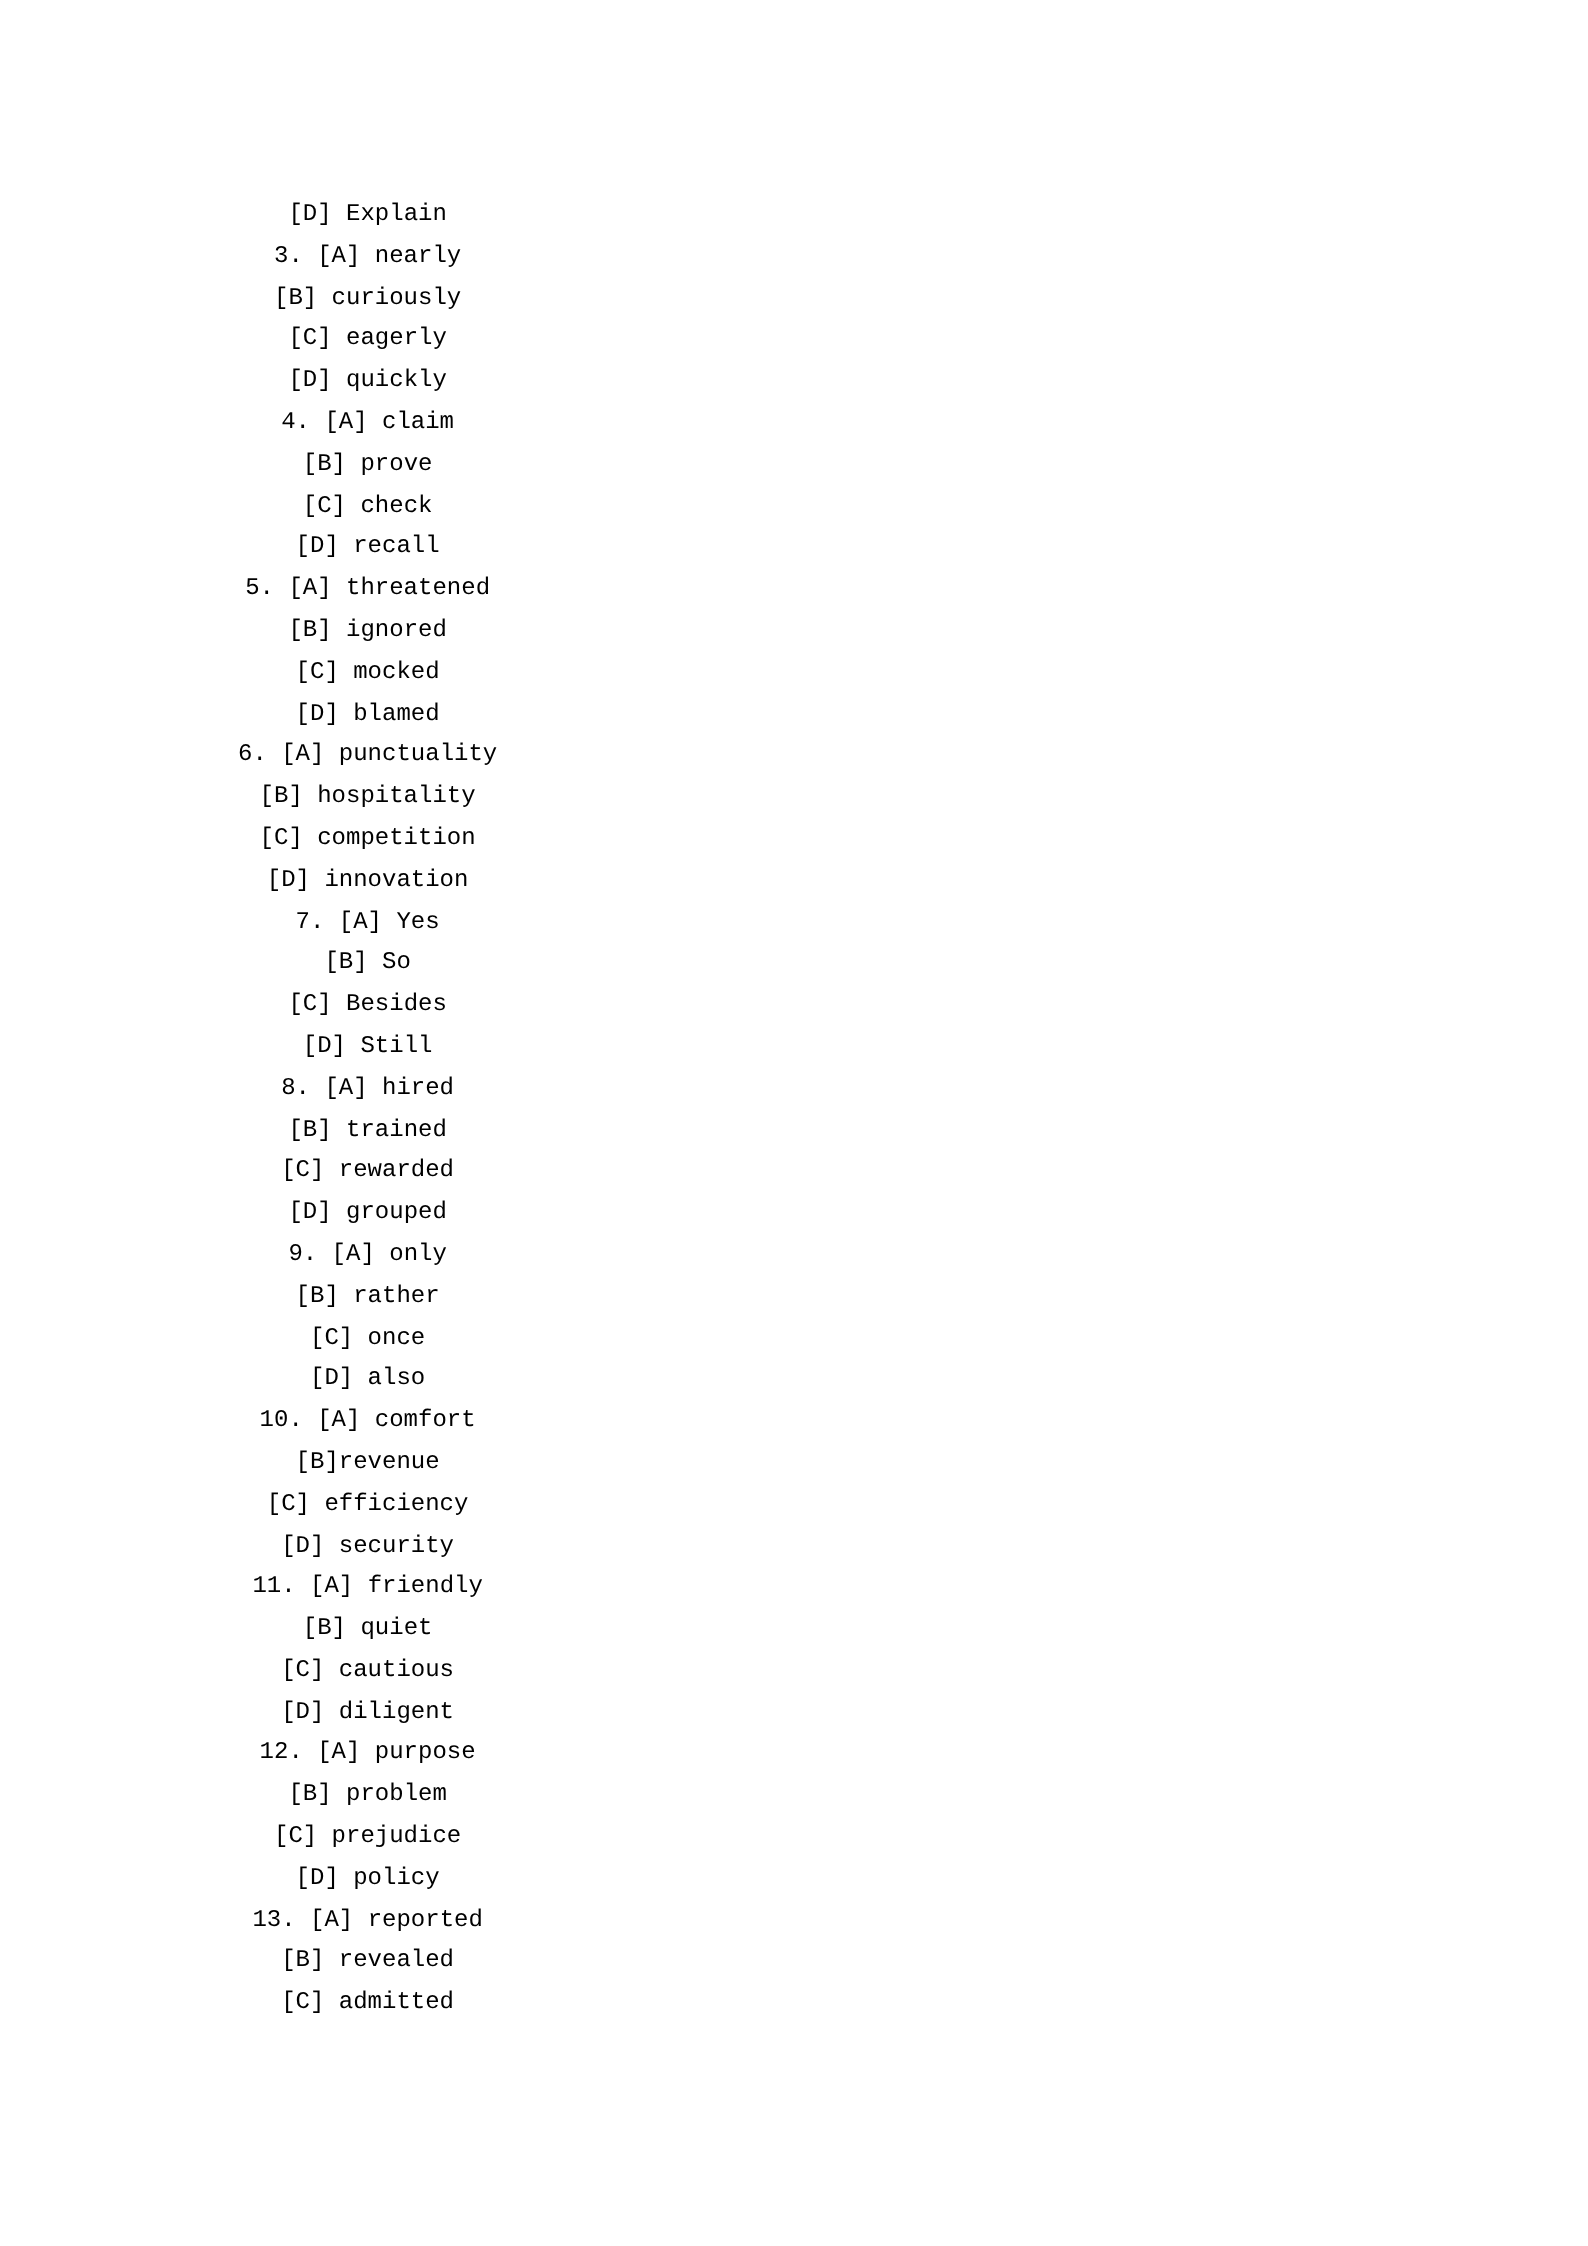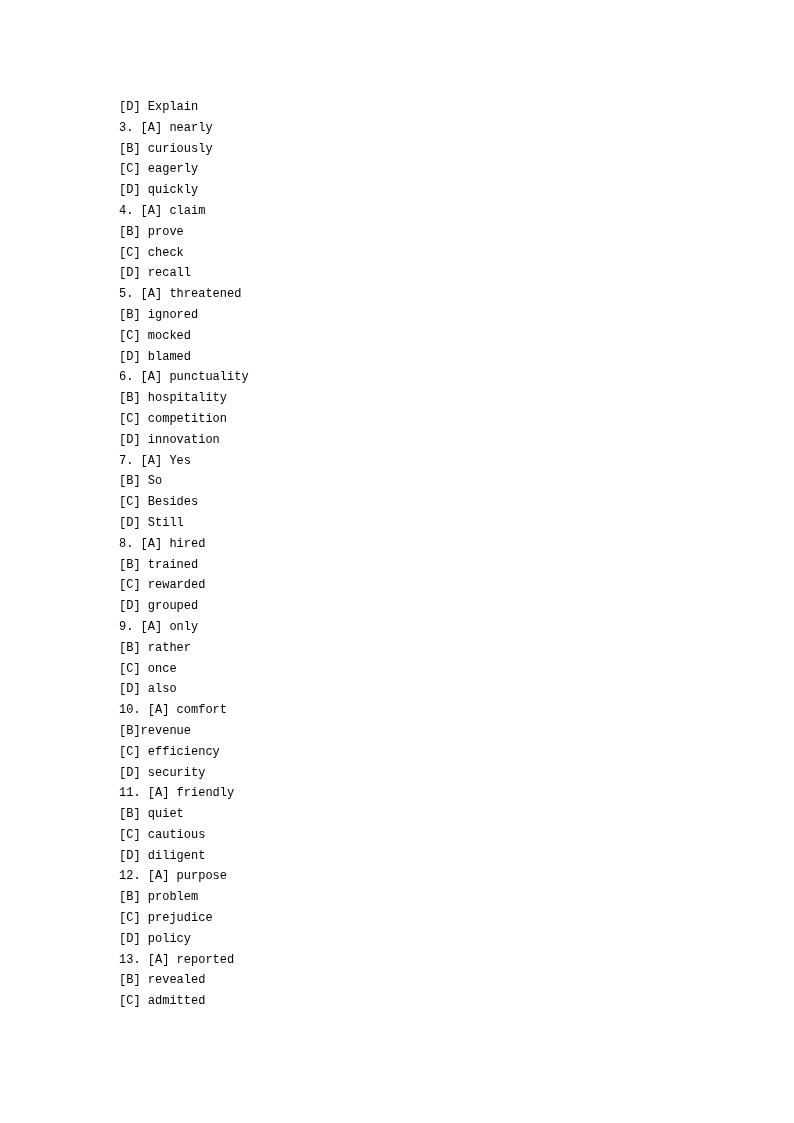--- a/index.html
+++ b/index.html
@@ -17,20 +17,21 @@
   }
   .textblock {
     position: absolute;
     left: 119px;
     top: 97px;
     font-size: 12px;
     line-height: 20.8px;
     color: #000000;
     white-space: pre;
     letter-spacing: 0;
+    text-align: center;
   }
   .line {
     height: 20.8px;
   }
 </style>
 </head>
 <body>
 
 <div class="page">
   <div class="textblock" id="lines-container"><div class="line">[D] Explain</div><div class="line">3. [A] nearly</div><div class="line">[B] curiously</div><div class="line">[C] eagerly</div><div class="line">[D] quickly</div><div class="line">4. [A] claim</div><div class="line">[B] prove</div><div class="line">[C] check</div><div class="line">[D] recall</div><div class="line">5. [A] threatened</div><div class="line">[B] ignored</div><div class="line">[C] mocked</div><div class="line">[D] blamed</div><div class="line">6. [A] punctuality</div><div class="line">[B] hospitality</div><div class="line">[C] competition</div><div class="line">[D] innovation</div><div class="line">7. [A] Yes</div><div class="line">[B] So</div><div class="line">[C] Besides</div><div class="line">[D] Still</div><div class="line">8. [A] hired</div><div class="line">[B] trained</div><div class="line">[C] rewarded</div><div class="line">[D] grouped</div><div class="line">9. [A] only</div><div class="line">[B] rather</div><div class="line">[C] once</div><div class="line">[D] also</div><div class="line">10. [A] comfort</div><div class="line">[B]revenue</div><div class="line">[C] efficiency</div><div class="line">[D] security</div><div class="line">11. [A] friendly</div><div class="line">[B] quiet</div><div class="line">[C] cautious</div><div class="line">[D] diligent</div><div class="line">12. [A] purpose</div><div class="line">[B] problem</div><div class="line">[C] prejudice</div><div class="line">[D] policy</div><div class="line">13. [A] reported</div><div class="line">[B] revealed</div><div class="line">[C] admitted</div></div>

